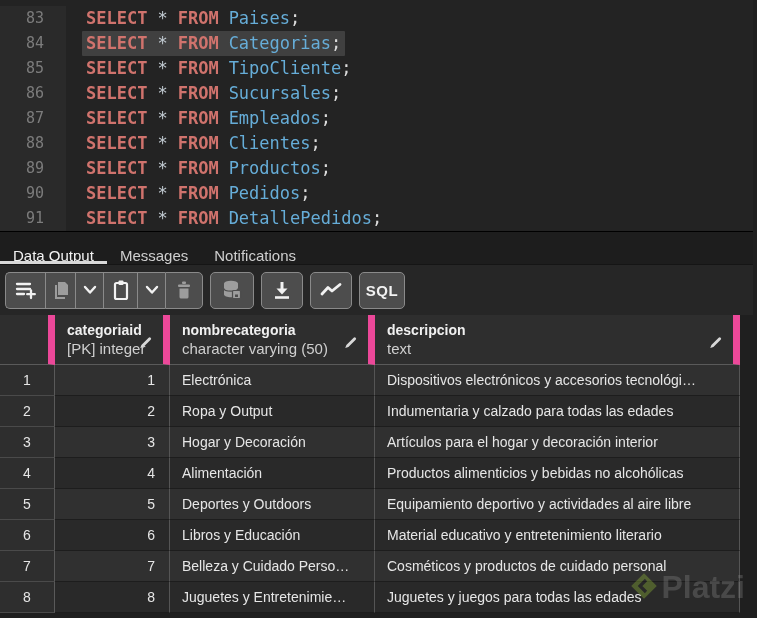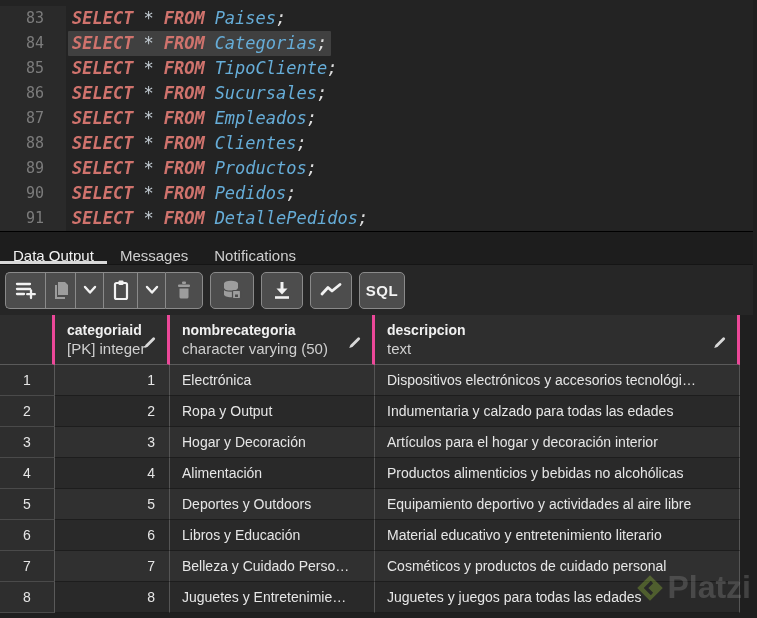--- a/index.html
+++ b/index.html
@@ -6,21 +6,21 @@
   html,body { width:757px; height:618px; overflow:hidden; }
   body { font-family:"Liberation Sans", sans-serif; background:#1f1f1f; color:#e6e6e6; }
   .app { width:753px; height:618px; display:flex; flex-direction:column; position:relative; }
 
   
   .editor { height:232px; background:#232323; padding-top:6px; border-bottom:1px solid #000; position:relative; }
   .line { display:flex; height:25px; line-height:25px; font-family:"DejaVu Sans Mono", monospace; font-size:17px; }
   .ln { width:52px; text-align:right; color:#7c7c7c; font-size:15px; flex:0 0 52px;
         background:#2a2a2a; padding-right:8px; }
   .gut-pad { width:14px; flex:0 0 14px; background:#2a2a2a; }
-  .tokens { display:inline-block; padding:0 4px; margin-left:2px; white-space:pre;font-style:italic; }
+  .tokens { display:inline-block; padding:0 4px; margin-left:16px; white-space:pre; }
   .line.selected .tokens { background:#404040; border-radius:1px; }
   .kw { color:#d0736d; font-weight:bold; margin-right:10px; }
   .op { color:#c3ccd3; margin-right:10px; }
   .ident { color:#66add8; }
   .punct { color:#dcdcdc; }
 
   
   .tabbar { height:33px; background:#1d1d1d; display:flex; align-items:stretch; border-bottom:1px solid #151515; }
   .tab { padding:0 13px; display:flex; align-items:flex-end; font-size:15px; color:#cfcfcf; cursor:pointer; position:relative; }
   .tab.active { color:#f2f2f2; }
@@ -34,41 +34,41 @@
   .group .btn { border-radius:0; border-right-width:0; }
   .group .btn:first-child { border-radius:5px 0 0 5px; }
   .group .btn:last-child { border-radius:0 5px 5px 0; border-right-width:1px; }
   .solo { border-radius:5px; margin-left:7px; }
   .w40{width:40px}.w30{width:30px}.w28{width:28px}.w34{width:34px}.w38{width:38px}.w44{width:44px}.w42{width:42px}.w46{width:46px}
   .sql-label { font-size:15px; font-weight:bold; color:#f2f2f2; letter-spacing:0.5px; }
 
   
   .grid { flex:1; background:#1f1f1f; }
   .hrow { display:flex; height:50px; }
-  .hcell { background:#2e2e2e; border-right:3px solid #ec4899; border-bottom:1px solid #5a5a5a;
+  .hcell { background:#2e2e2e; border-right:7px solid #ec4899; border-bottom:1px solid #5a5a5a;
            padding:7px 10px 0 12px; position:relative; }
   .hname { font-size:14px; font-weight:bold; color:#f0f0f0; }
   .htype { font-size:15px; color:#cfcfcf; margin-top:2px; }
   .pencil { position:absolute; right:10px; top:50%; transform:translateY(-35%); cursor:pointer; }
   .row { display:flex; height:31px; }
   .cell { font-size:14px; color:#e6e6e6; display:flex; align-items:center;
           border-right:1px solid #555; border-bottom:1px solid #1d1d1d;
           white-space:nowrap; overflow:hidden; }
   .c0 { width:55px; flex:0 0 55px; }
   .c1 { width:115px; flex:0 0 115px; }
   .c2 { width:205px; flex:0 0 205px; }
   .c3 { width:365px; flex:0 0 365px; }
   .rownum { justify-content:center; background:#2e2e2e; border-bottom:1px solid #4a4a4a; border-right:1px solid #5a5a5a; cursor:pointer; }
   .num { justify-content:flex-end; padding-right:14px; }
   .txt { padding-left:12px; }
   .row:nth-child(odd) .data { background:#292929; }
   .row:nth-child(even) .data { background:#303030; }
 
   
-  .watermark { position:absolute; right:2px; bottom:12px; display:flex; align-items:center; gap:0;
+  .watermark { position:absolute; right:8px; bottom:12px; display:flex; gap:0;
                opacity:0.33; pointer-events:none; }
   .wm-text { font-size:32px; font-weight:bold; color:#8a8a8a; }
 </style>
 </head>
 <body>
 
 <div class="app">
 
   <div class="editor">
     <div class="line">

